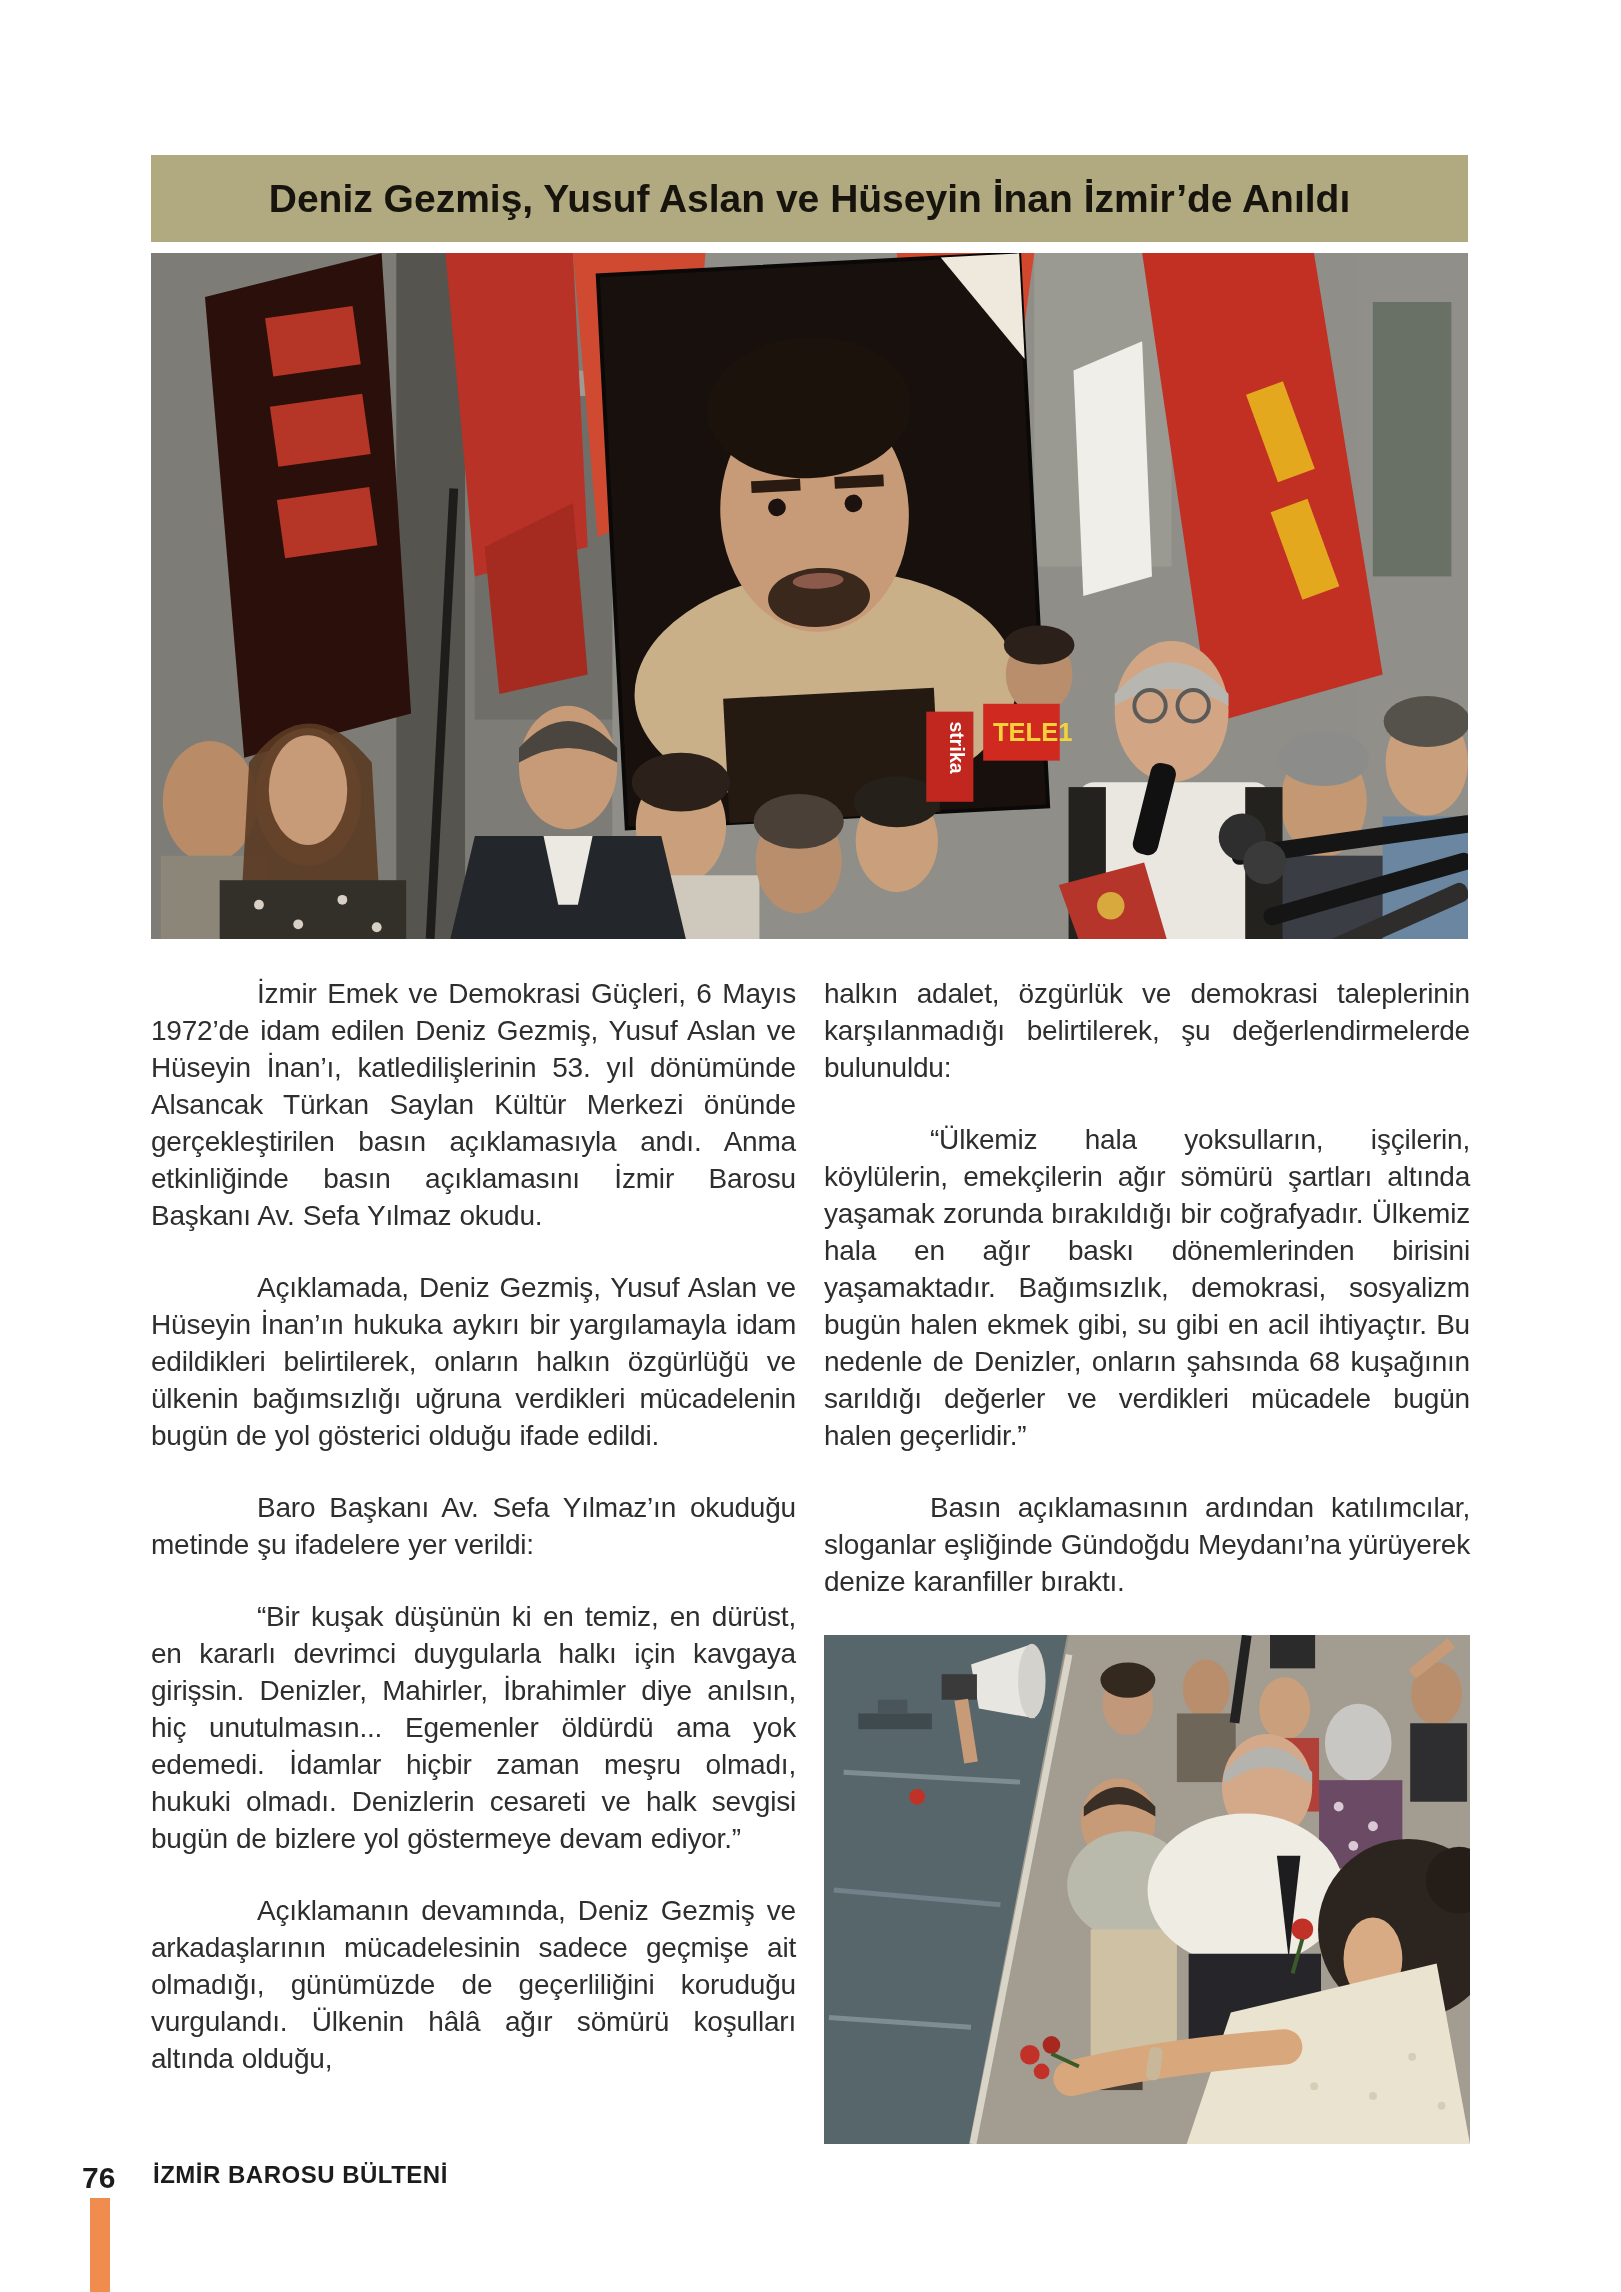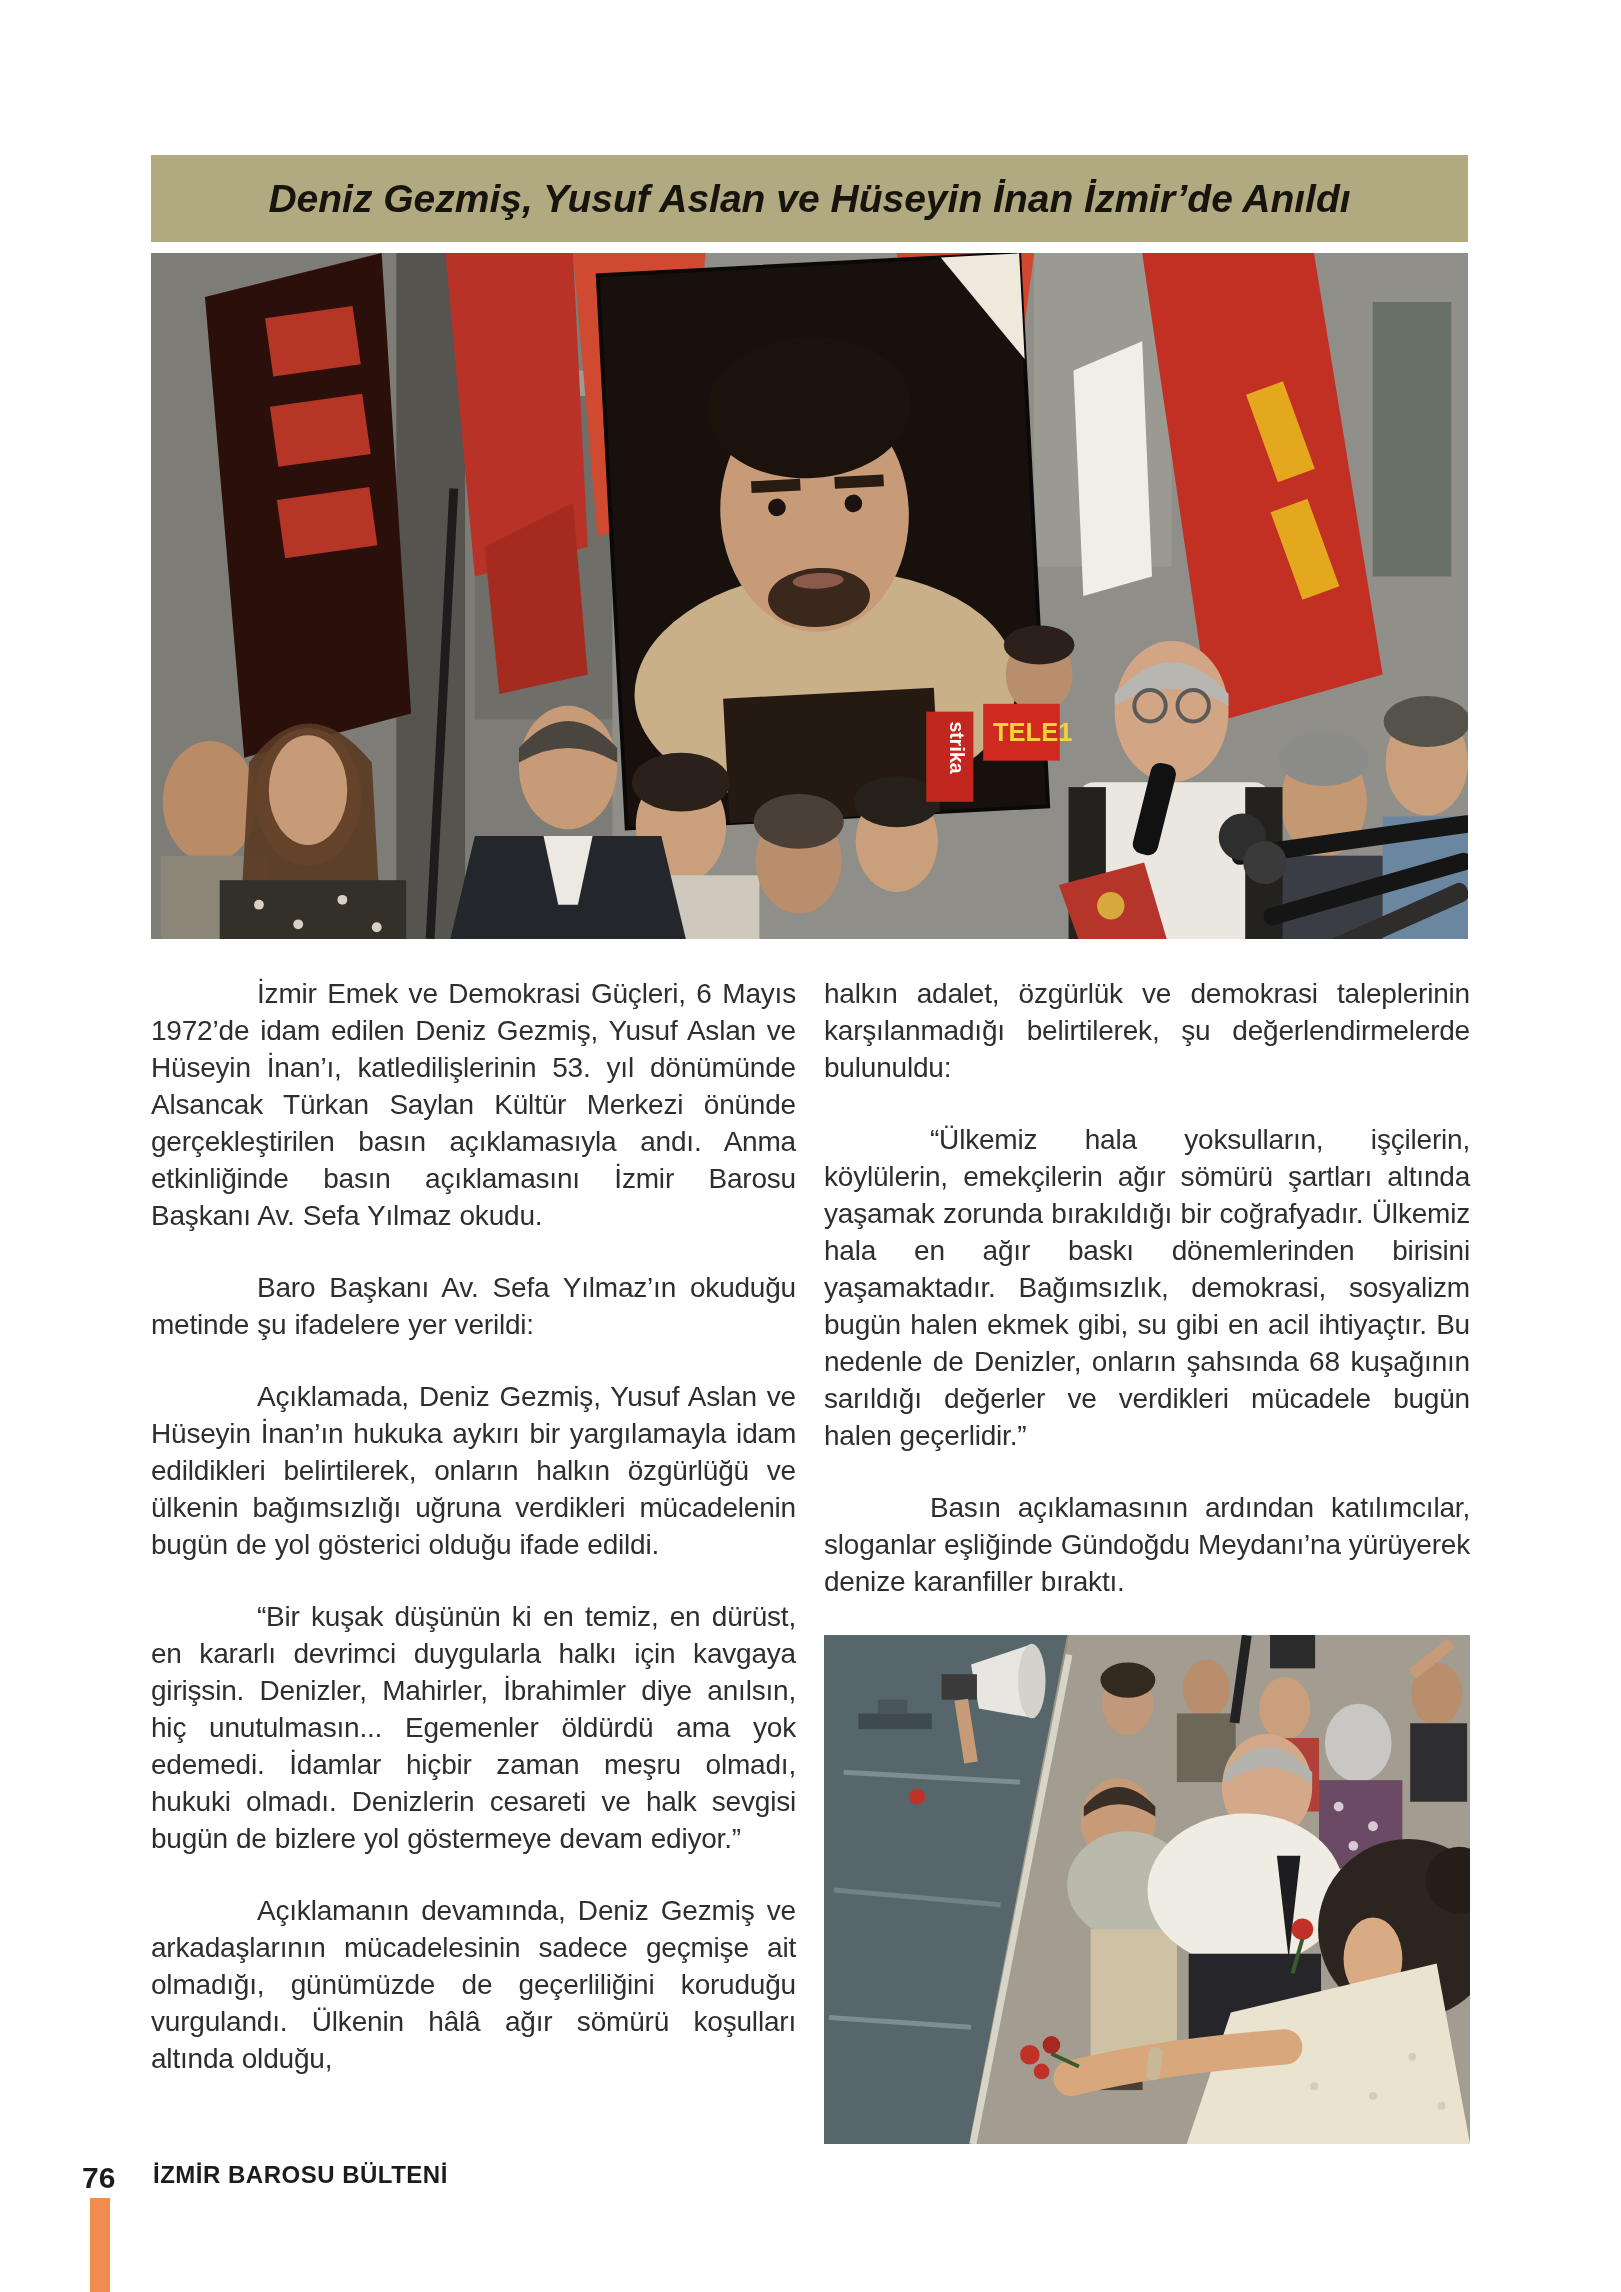--- a/index.html
+++ b/index.html
@@ -7,21 +7,21 @@
     width:1621px;height:2293px;position:relative;background:#ffffff;
     font-family:"Liberation Sans","DejaVu Sans",sans-serif;
     -webkit-font-smoothing:antialiased;
   }
   .header-bar{
     position:absolute;left:151px;top:155px;width:1317px;height:87px;
     background:#b1aa80;display:flex;align-items:center;justify-content:center;
   }
   .header-bar h1{
     margin:0;font-size:39px;font-weight:bold;color:#17140e;letter-spacing:0px;
-    font-stretch:condensed;white-space:nowrap;font-style:italic;
+    font-stretch:condensed;white-space:nowrap;
   }
   .main-photo{
     position:absolute;left:151px;top:253px;width:1317px;height:686px;overflow:hidden;
   }
   .main-photo svg,.second-photo svg{display:block;width:100%;height:100%;}
   .columns{
     position:absolute;left:151px;top:975px;width:1319px;display:flex;gap:28px;
   }
   .col{width:646px;}
   .col p{
@@ -160,22 +160,22 @@
       <text x="814" y="478" fill="#ffffff" font-size="20" font-weight="bold" transform="rotate(90 814 478)" font-family="Liberation Sans, sans-serif">strika</text>
       <rect x="848" y="460" width="78" height="58" fill="#d02a20"></rect>
       <text x="858" y="498" fill="#f5d23c" font-size="26" font-weight="bold" font-family="Liberation Sans, sans-serif">TELE1</text>
     </g>
   </svg>
 </div>
 
 <div class="columns">
   <div class="col">
     <p>İzmir Emek ve Demokrasi Güçleri, 6 Mayıs 1972’de idam edilen Deniz Gezmiş, Yusuf Aslan ve Hüseyin İnan’ı, katledilişlerinin 53. yıl dönümünde Alsancak Türkan Saylan Kültür Merkezi önünde gerçekleştirilen basın açıklamasıyla andı. Anma etkinliğinde basın açıklamasını İzmir Barosu Başkanı Av. Sefa Yılmaz okudu.</p>
+    <p>Açıklamada, Deniz Gezmiş, Yusuf Aslan ve Hüseyin İnan’ın hukuka aykırı bir yargılamayla idam edildikleri belirtilerek, onların halkın özgürlüğü ve ülkenin bağımsızlığı uğruna verdikleri mücadelenin bugün de yol gösterici olduğu ifade edildi.</p>
     <p>Baro Başkanı Av. Sefa Yılmaz’ın okuduğu metinde şu ifadelere yer verildi:</p>
-    <p>Açıklamada, Deniz Gezmiş, Yusuf Aslan ve Hüseyin İnan’ın hukuka aykırı bir yargılamayla idam edildikleri belirtilerek, onların halkın özgürlüğü ve ülkenin bağımsızlığı uğruna verdikleri mücadelenin bugün de yol gösterici olduğu ifade edildi.</p>
     <p>“Bir kuşak düşünün ki en temiz, en dürüst, en kararlı devrimci duygularla halkı için kavgaya girişsin. Denizler, Mahirler, İbrahimler diye anılsın, hiç unutulmasın... Egemenler öldürdü ama yok edemedi. İdamlar hiçbir zaman meşru olmadı, hukuki olmadı. Denizlerin cesareti ve halk sevgisi bugün de bizlere yol göstermeye devam ediyor.”</p>
     <p>Açıklamanın devamında, Deniz Gezmiş ve arkadaşlarının mücadelesinin sadece geçmişe ait olmadığı, günümüzde de geçerliliğini koruduğu vurgulandı. Ülkenin hâlâ ağır sömürü koşulları altında olduğu,</p>
   </div>
   <div class="col">
     <p class="no-indent">halkın adalet, özgürlük ve demokrasi taleplerinin karşılanmadığı belirtilerek, şu değerlendirmelerde bulunuldu:</p>
     <p>“Ülkemiz hala yoksulların, işçilerin, köylülerin, emekçilerin ağır sömürü şartları altında yaşamak zorunda bırakıldığı bir coğrafyadır. Ülkemiz hala en ağır baskı dönemlerinden birisini yaşamaktadır. Bağımsızlık, demokrasi, sosyalizm bugün halen ekmek gibi, su gibi en acil ihtiyaçtır. Bu nedenle de Denizler, onların şahsında 68 kuşağının sarıldığı değerler ve verdikleri mücadele bugün halen geçerlidir.”</p>
     <p>Basın açıklamasının ardından katılımcılar, sloganlar eşliğinde Gündoğdu Meydanı’na yürüyerek denize karanfiller bıraktı.</p>
 
     <div class="second-photo">
       <svg viewBox="0 0 659 519" preserveAspectRatio="none">

